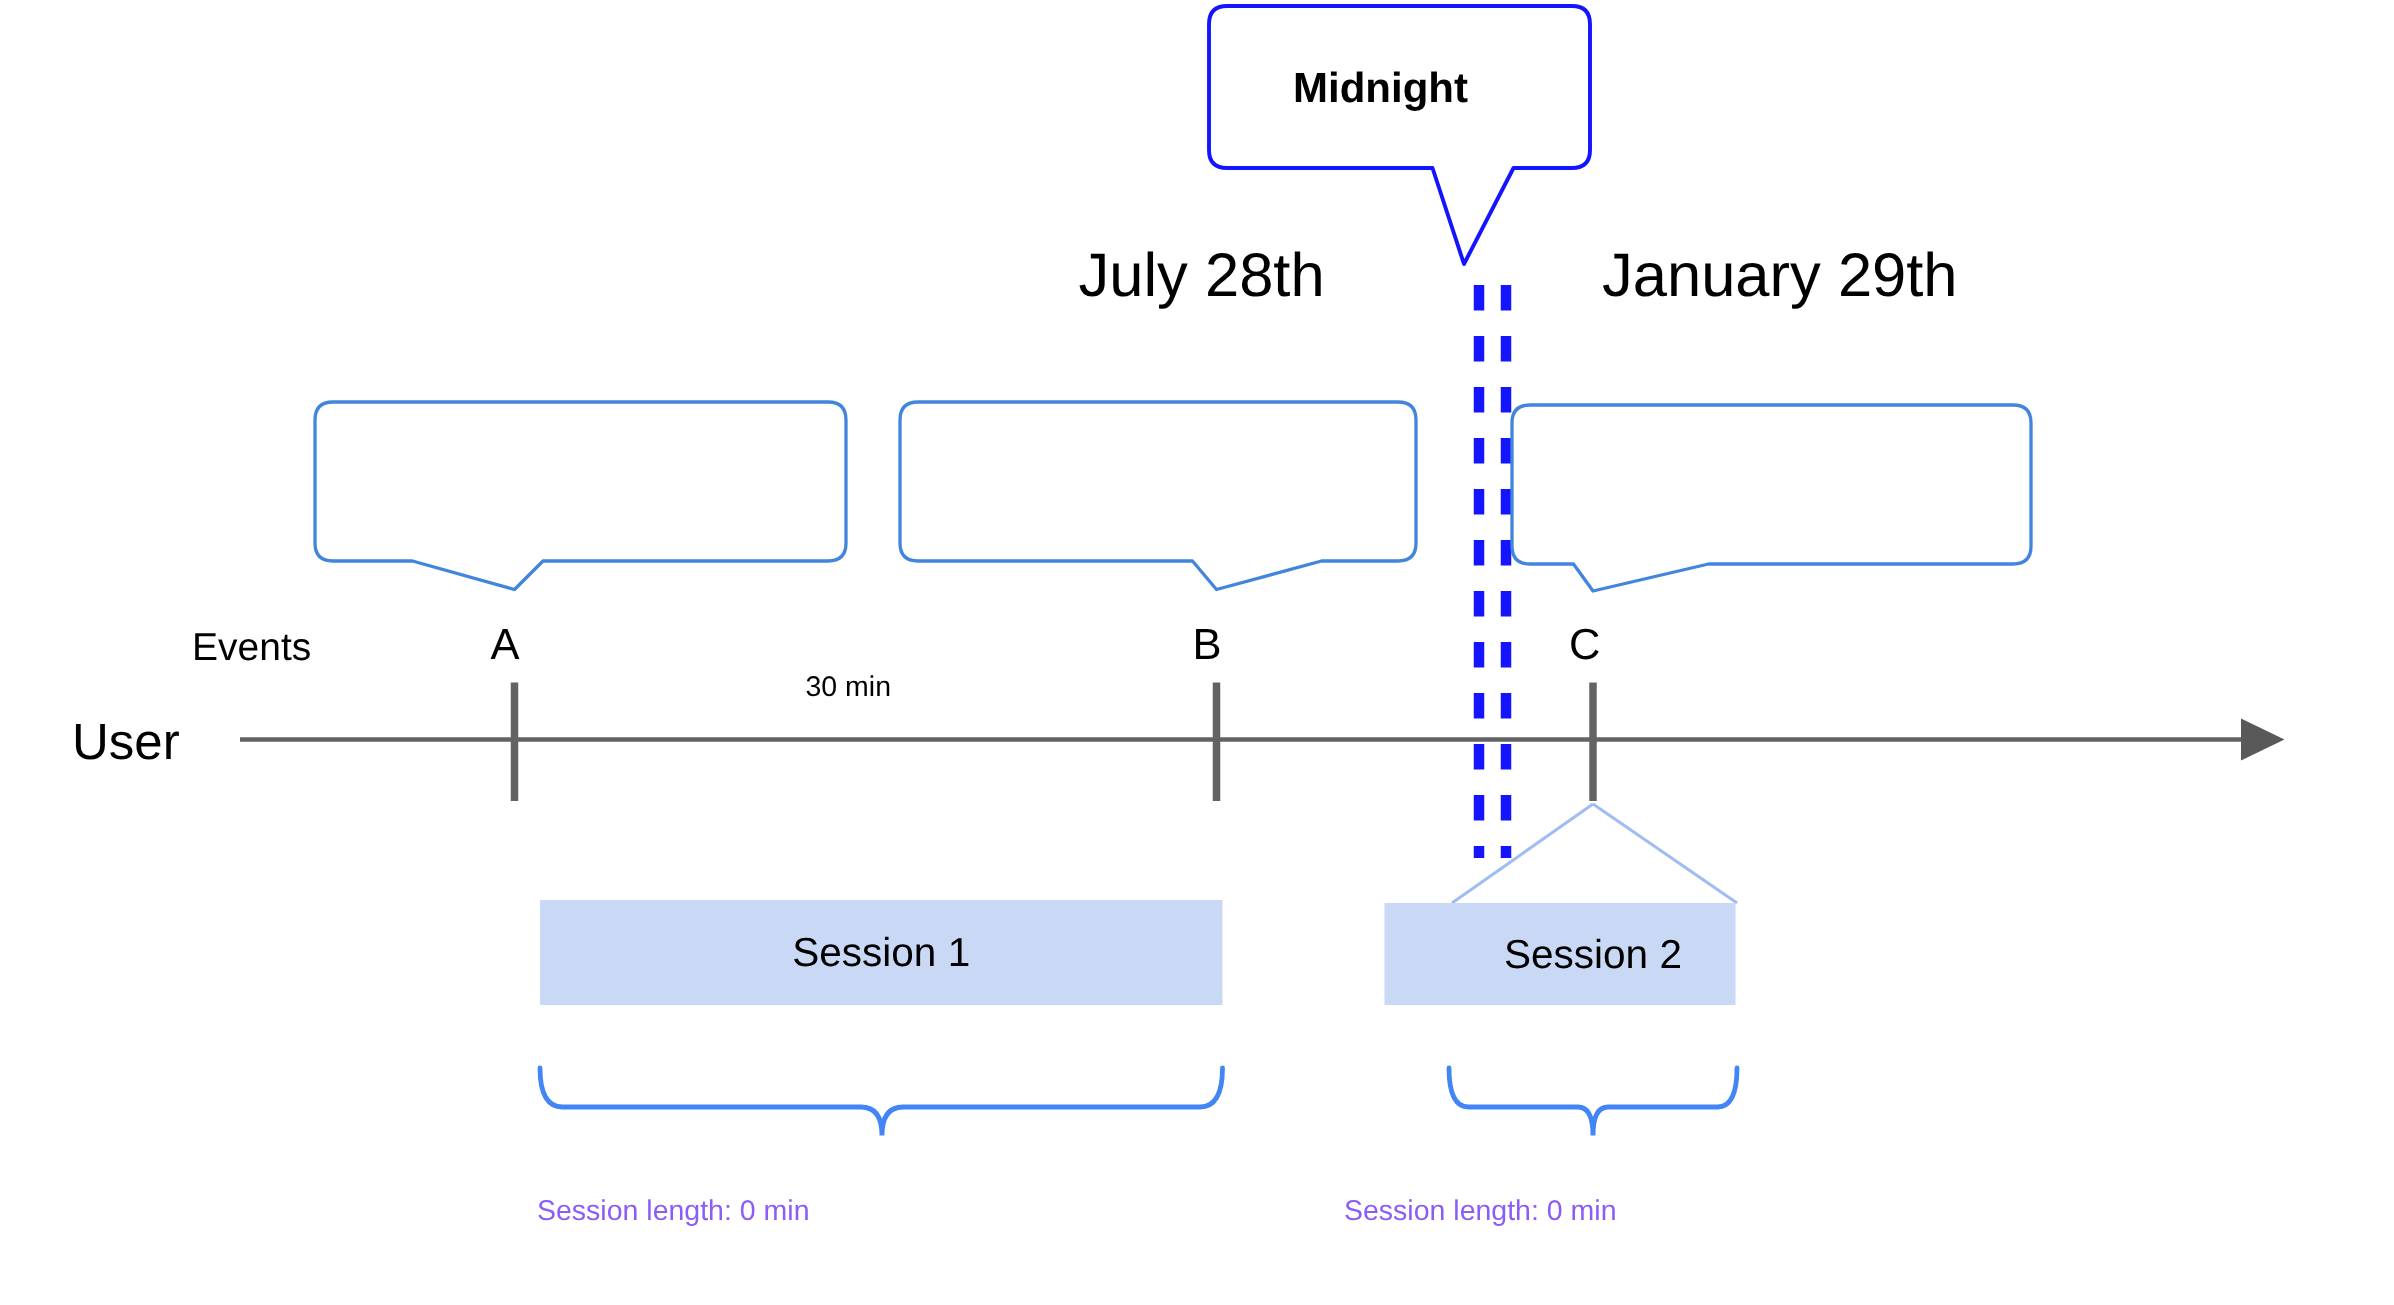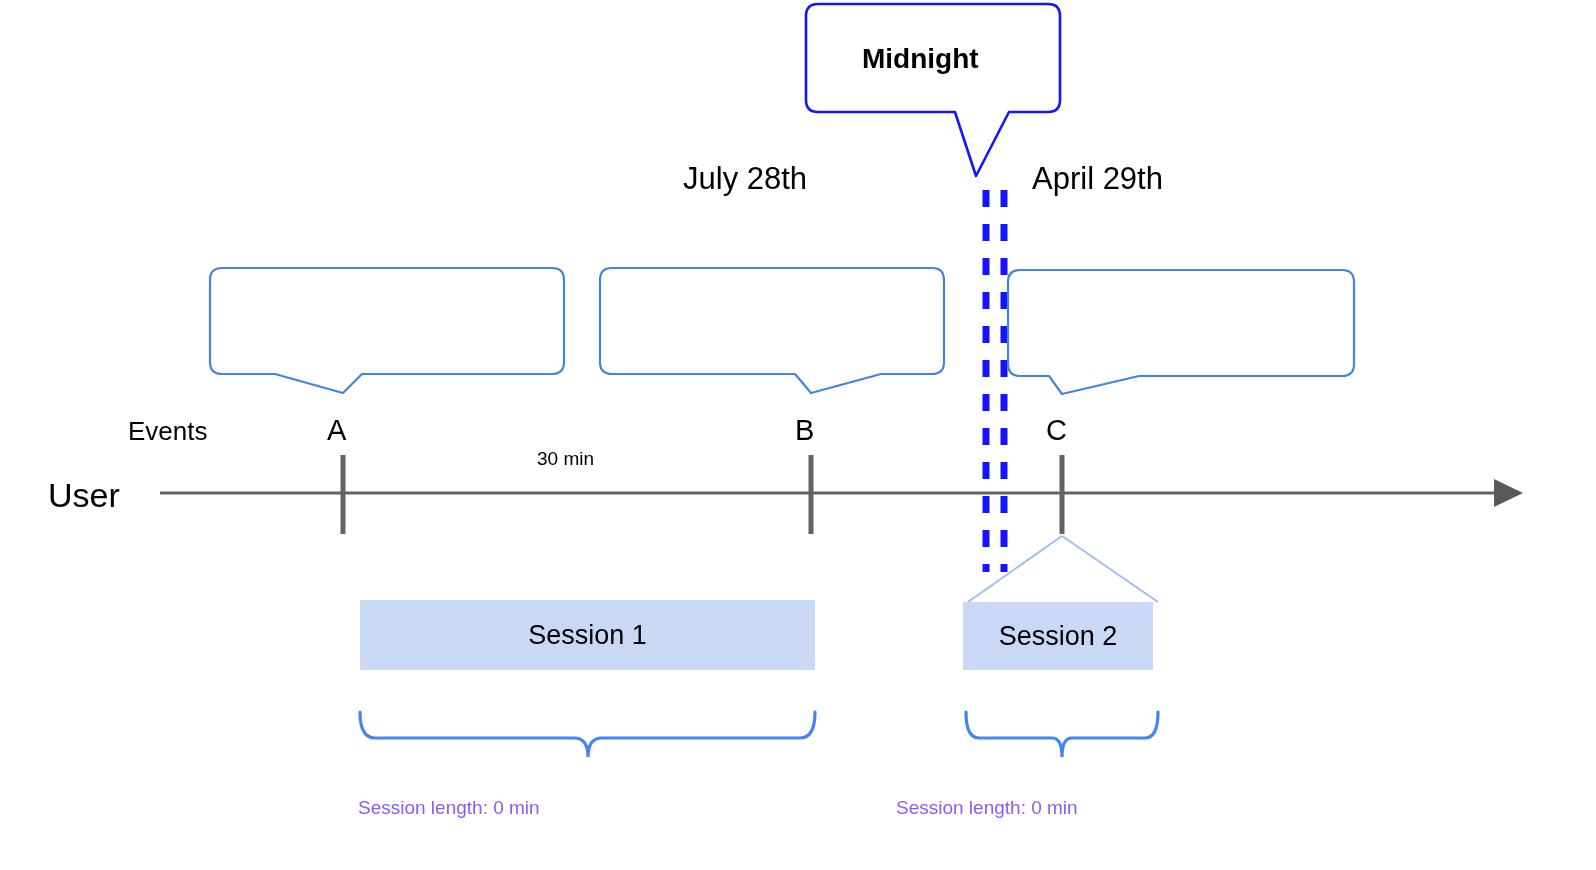--- a/index.html
+++ b/index.html
@@ -39,22 +39,23 @@
   .callout-text b { font-weight: bold; }
 
   .midnight-text {
     font-size: 28px;
     font-weight: bold;
     color: #000000;
   }
 
   
   .date-label {
-    font-size: 31px;
-    color: #000000;
+    font-size: 41px;
+    color: #000000;
+    margin-left: 36px;
   }
 
   
   .user-label {
     font-size: 34px;
     color: #000000;
   }
   .events-label {
     font-size: 26px;
     color: #000000;
@@ -191,42 +192,42 @@
                L 1145 738
                Q 1158 738 1158 712" fill="none" stroke="#4285f4" stroke-width="3.2" stroke-linecap="round"></path>
     </g>
 
   </svg>
 
   <div class="txt midnight-text" style="left:862px; top:45px;">Midnight</div>
 
   <div class="txt date-label" style="left:683px; top:163px;">July 28th</div>
 
-  <div class="txt date-label" style="left:1032px; top:163px;">April 29th</div>
+  <div class="txt date-label" style="left:1032px; top:163px;">January 29th</div>
 
 
 
 
   <div class="txt user-label" style="left:48px; top:478px;text-align:center;">User</div>
 
   <div class="txt events-label" style="left:128px; top:418px;">Events</div>
 
   <div class="txt event-letter" style="left:327px; top:416px;">A</div>
 
   <div class="txt event-letter" style="left:795px; top:416px;">B</div>
 
   <div class="txt event-letter" style="left:1046px; top:416px;">C</div>
 
   <div class="txt duration-label" style="left:537px; top:449px;">30 min</div>
 
   <div class="session-box" style="left:360px; top:600px; width:455px; height:70px;">
     <span>Session 1</span>
   </div>
 
-  <div class="session-box" style="left:963px; top:602px; width:190px; height:68px;">
+  <div class="session-box" style="left:923px; top:602px; width:190px; height:68px;padding-left:44px;">
     <span>Session 2</span>
   </div>
 
   <div class="txt session-length-label" style="left:358px; top:798px;">Session length: 0 min</div>
 
   <div class="txt session-length-label" style="left:896px; top:798px;">Session length: 0 min</div>
 
 </div>
 
 </body></html>

